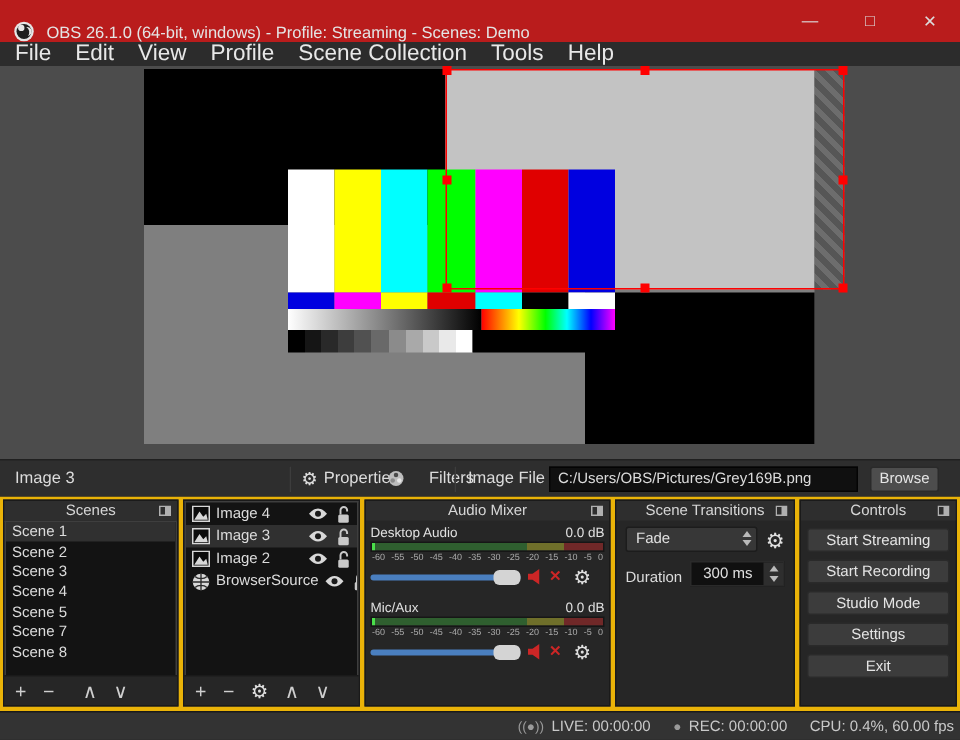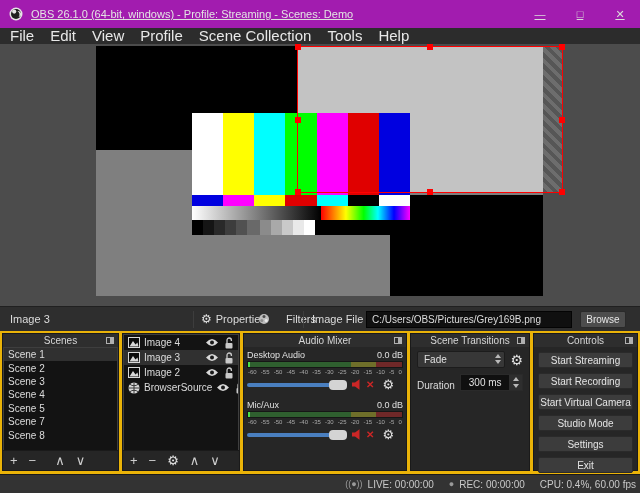--- a/index.html
+++ b/index.html
@@ -1,21 +1,21 @@
 <!DOCTYPE html>
 <html><head>
 <meta charset="utf-8">
 <style>
   * { box-sizing: border-box; margin: 0; padding: 0; }
   html,body { width:640px; height:493px; overflow:hidden; }
   body { font-family:"Liberation Sans", sans-serif; background:#1f1f1f; color:#dcdcdc; }
   .window { width:640px; height:493px; display:flex; flex-direction:column; background:#232323; }
 
   
-  .titlebar { height:28px; background:#a21caf; display:flex; align-items:center; flex:none;text-decoration:underline; }
+  .titlebar { height:28px; background:#b91c1c; display:flex; align-items:flex-end; flex:none; }
   .obs-logo { margin:0 8px 0 9px; flex:none; }
   .title-text { font-size:11px; color:#e4e4e4; white-space:nowrap; }
   .win-controls { margin-left:auto; display:flex; height:100%; }
   .winbtn { width:40px; height:100%; display:flex; align-items:center; justify-content:center; font-size:11px; color:#dcdcdc; }
 
   
   .menubar { height:16px; background:#2c2c2c; display:flex; align-items:center; padding-left:2px; flex:none; }
   .menu-item { font-size:15px; color:#e8e8e8; padding:0 8px; line-height:16px; }
 
   
@@ -466,21 +466,20 @@
         <span class="dock-ico">
           <svg width="8" height="7" viewBox="0 0 8 7">
               <rect x="0.5" y="0.5" width="7" height="6" fill="none" stroke="#b0b0b0"></rect>
               <rect x="4" y="0.5" width="3.5" height="6" fill="#b0b0b0"></rect>
             </svg>
         </span>
       </div>
       <div class="controls-body">
         <button class="ctl-btn">Start Streaming</button>
         <button class="ctl-btn">Start Recording</button>
-        <button class="ctl-btn">Start Virtual Camera</button>
         <button class="ctl-btn">Studio Mode</button>
         <button class="ctl-btn">Settings</button>
         <button class="ctl-btn">Exit</button>
       </div>
     </div>
 
   </div>
 
   <div class="statusbar">
     <span class="sb-group">

